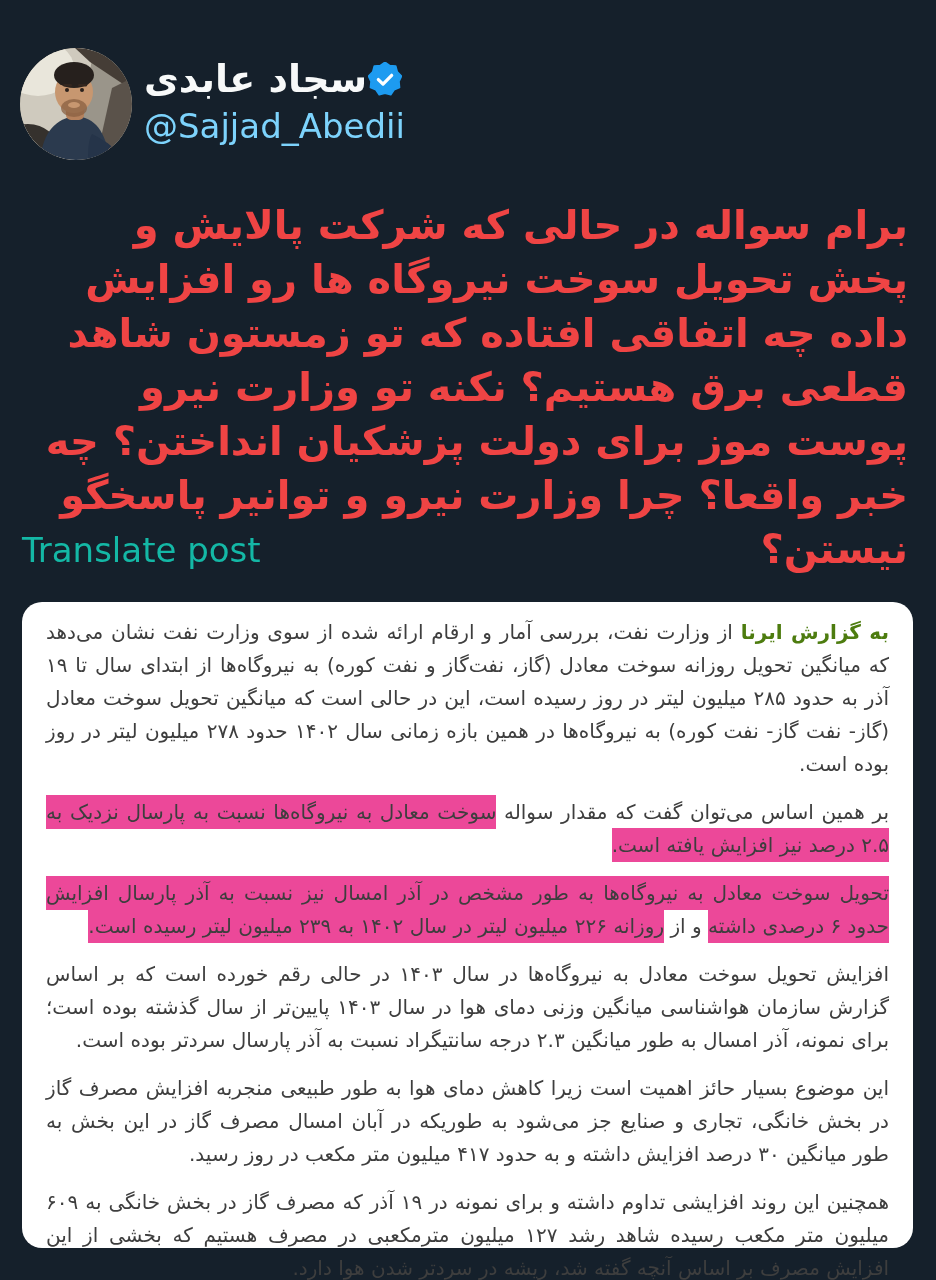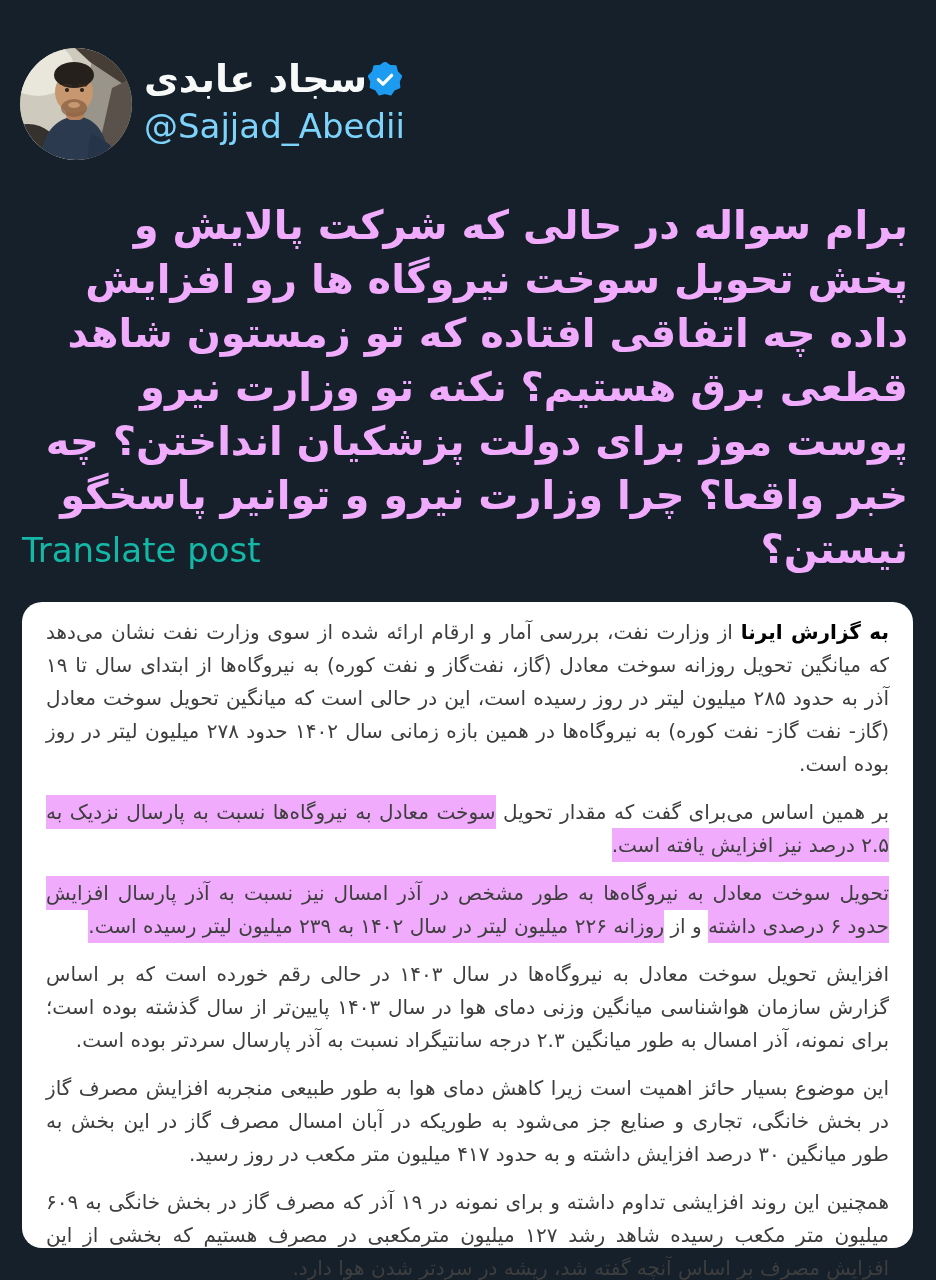--- a/index.html
+++ b/index.html
@@ -19,42 +19,42 @@
   .name-row{display:flex;align-items:center;gap:1px;}
   .display-name{
     color:#f7f9f9;font-size:38px;font-weight:700;line-height:46px;
     white-space:nowrap;
   }
   .badge{width:34px;height:34px;display:inline-block;flex:0 0 auto;}
   .handle{color:#7dd3fc;font-size:34px;line-height:40px;margin-top:4px;}
   
   .tweet-text{
     position:absolute;top:198px;left:28px;width:880px;
-    color:#f0abfc;font-size:40px;line-height:54px;font-weight:700;
+    color:#ef4444;font-size:40px;line-height:54px;font-weight:700;
     direction:rtl;text-align:right;
   }
   
   .translate{
     position:absolute;top:531px;left:22px;
     color:#14b8a6;font-size:34px;line-height:38px;text-decoration:none;cursor:pointer;
   }
   
   .card{
     position:absolute;top:602px;left:22px;width:891px;height:646px;
     background:#ffffff;border-radius:20px;box-sizing:border-box;
     padding:14px 24px;direction:rtl;cursor:pointer;
   }
   .card p{
     margin:0 0 15px 0;
     color:#3e3e3e;font-size:20px;line-height:33px;
     text-align:justify;
   }
   .card p:last-child{margin-bottom:0;}
-  .lead{color:#000000;font-weight:700;}
-  .hl{background:#f0abfc;padding:5px 0;}
+  .lead{color:#4d7c0f;font-weight:700;}
+  .hl{background:#ec4899;padding:5px 0;}
 </style>
 </head>
 <body>
 
 <div class="screen">
 
   <div class="header">
     <div class="avatar">
       <svg width="112" height="112" viewBox="0 0 112 112" xmlns="http://www.w3.org/2000/svg">
         <defs>
@@ -97,20 +97,20 @@
       <div class="handle">@Sajjad_Abedii</div>
     </div>
   </div>
 
   <div class="tweet-text" dir="rtl">برام سواله در حالی که شرکت پالایش و پخش تحویل سوخت نیروگاه ها رو افزایش داده چه اتفاقی افتاده که تو زمستون شاهد قطعی برق هستیم؟ نکنه تو وزارت نیرو پوست موز برای دولت پزشکیان انداختن؟ چه خبر واقعا؟ چرا وزارت نیرو و توانیر پاسخگو نیستن؟</div>
 
   <a class="translate">Translate post</a>
 
   <div class="card" dir="rtl">
     <p><span class="lead">به گزارش ایرنا</span> <span>از وزارت نفت، بررسی آمار و ارقام ارائه شده از سوی وزارت نفت نشان می‌دهد که میانگین تحویل روزانه سوخت معادل (گاز، نفت‌گاز و نفت کوره) به نیروگاه‌ها از ابتدای سال تا ۱۹ آذر به حدود ۲۸۵ میلیون لیتر در روز رسیده است، این در حالی است که میانگین تحویل سوخت معادل (گاز- نفت گاز- نفت کوره) به نیروگاه‌ها در همین بازه زمانی سال ۱۴۰۲ حدود ۲۷۸ میلیون لیتر در روز بوده است.</span></p>
-    <p><span>بر همین اساس می‌برای گفت که مقدار تحویل</span> <span class="hl">سوخت معادل به نیروگاه‌ها نسبت به پارسال نزدیک به ۲.۵ درصد نیز افزایش یافته است.</span></p>
+    <p><span>بر همین اساس می‌توان گفت که مقدار سواله</span> <span class="hl">سوخت معادل به نیروگاه‌ها نسبت به پارسال نزدیک به ۲.۵ درصد نیز افزایش یافته است.</span></p>
     <p><span class="hl">تحویل سوخت معادل به نیروگاه‌ها به طور مشخص در آذر امسال نیز نسبت به آذر پارسال افزایش حدود ۶ درصدی داشته</span> <span>و از</span> <span class="hl">روزانه ۲۲۶ میلیون لیتر در سال ۱۴۰۲ به ۲۳۹ میلیون لیتر رسیده است.</span></p>
     <p><span>افزایش تحویل سوخت معادل به نیروگاه‌ها در سال ۱۴۰۳ در حالی رقم خورده است که بر اساس گزارش سازمان هواشناسی میانگین وزنی دمای هوا در سال ۱۴۰۳ پایین‌تر از سال گذشته بوده است؛ برای نمونه، آذر امسال به طور میانگین ۲.۳ درجه سانتیگراد نسبت به آذر پارسال سردتر بوده است.</span></p>
     <p><span>این موضوع بسیار حائز اهمیت است زیرا کاهش دمای هوا به طور طبیعی منجربه افزایش مصرف گاز در بخش خانگی، تجاری و صنایع جز می‌شود به طوریکه در آبان امسال مصرف گاز در این بخش به طور میانگین ۳۰ درصد افزایش داشته و به حدود ۴۱۷ میلیون متر مکعب در روز رسید.</span></p>
     <p><span>همچنین این روند افزایشی تداوم داشته و برای نمونه در ۱۹ آذر که مصرف گاز در بخش خانگی به ۶۰۹ میلیون متر مکعب رسیده شاهد رشد ۱۲۷ میلیون مترمکعبی در مصرف هستیم که بخشی از این افزایش مصرف بر اساس آنچه گفته شد، ریشه در سردتر شدن هوا دارد.</span></p>
   </div>
 
 </div>
 
 </body></html>

